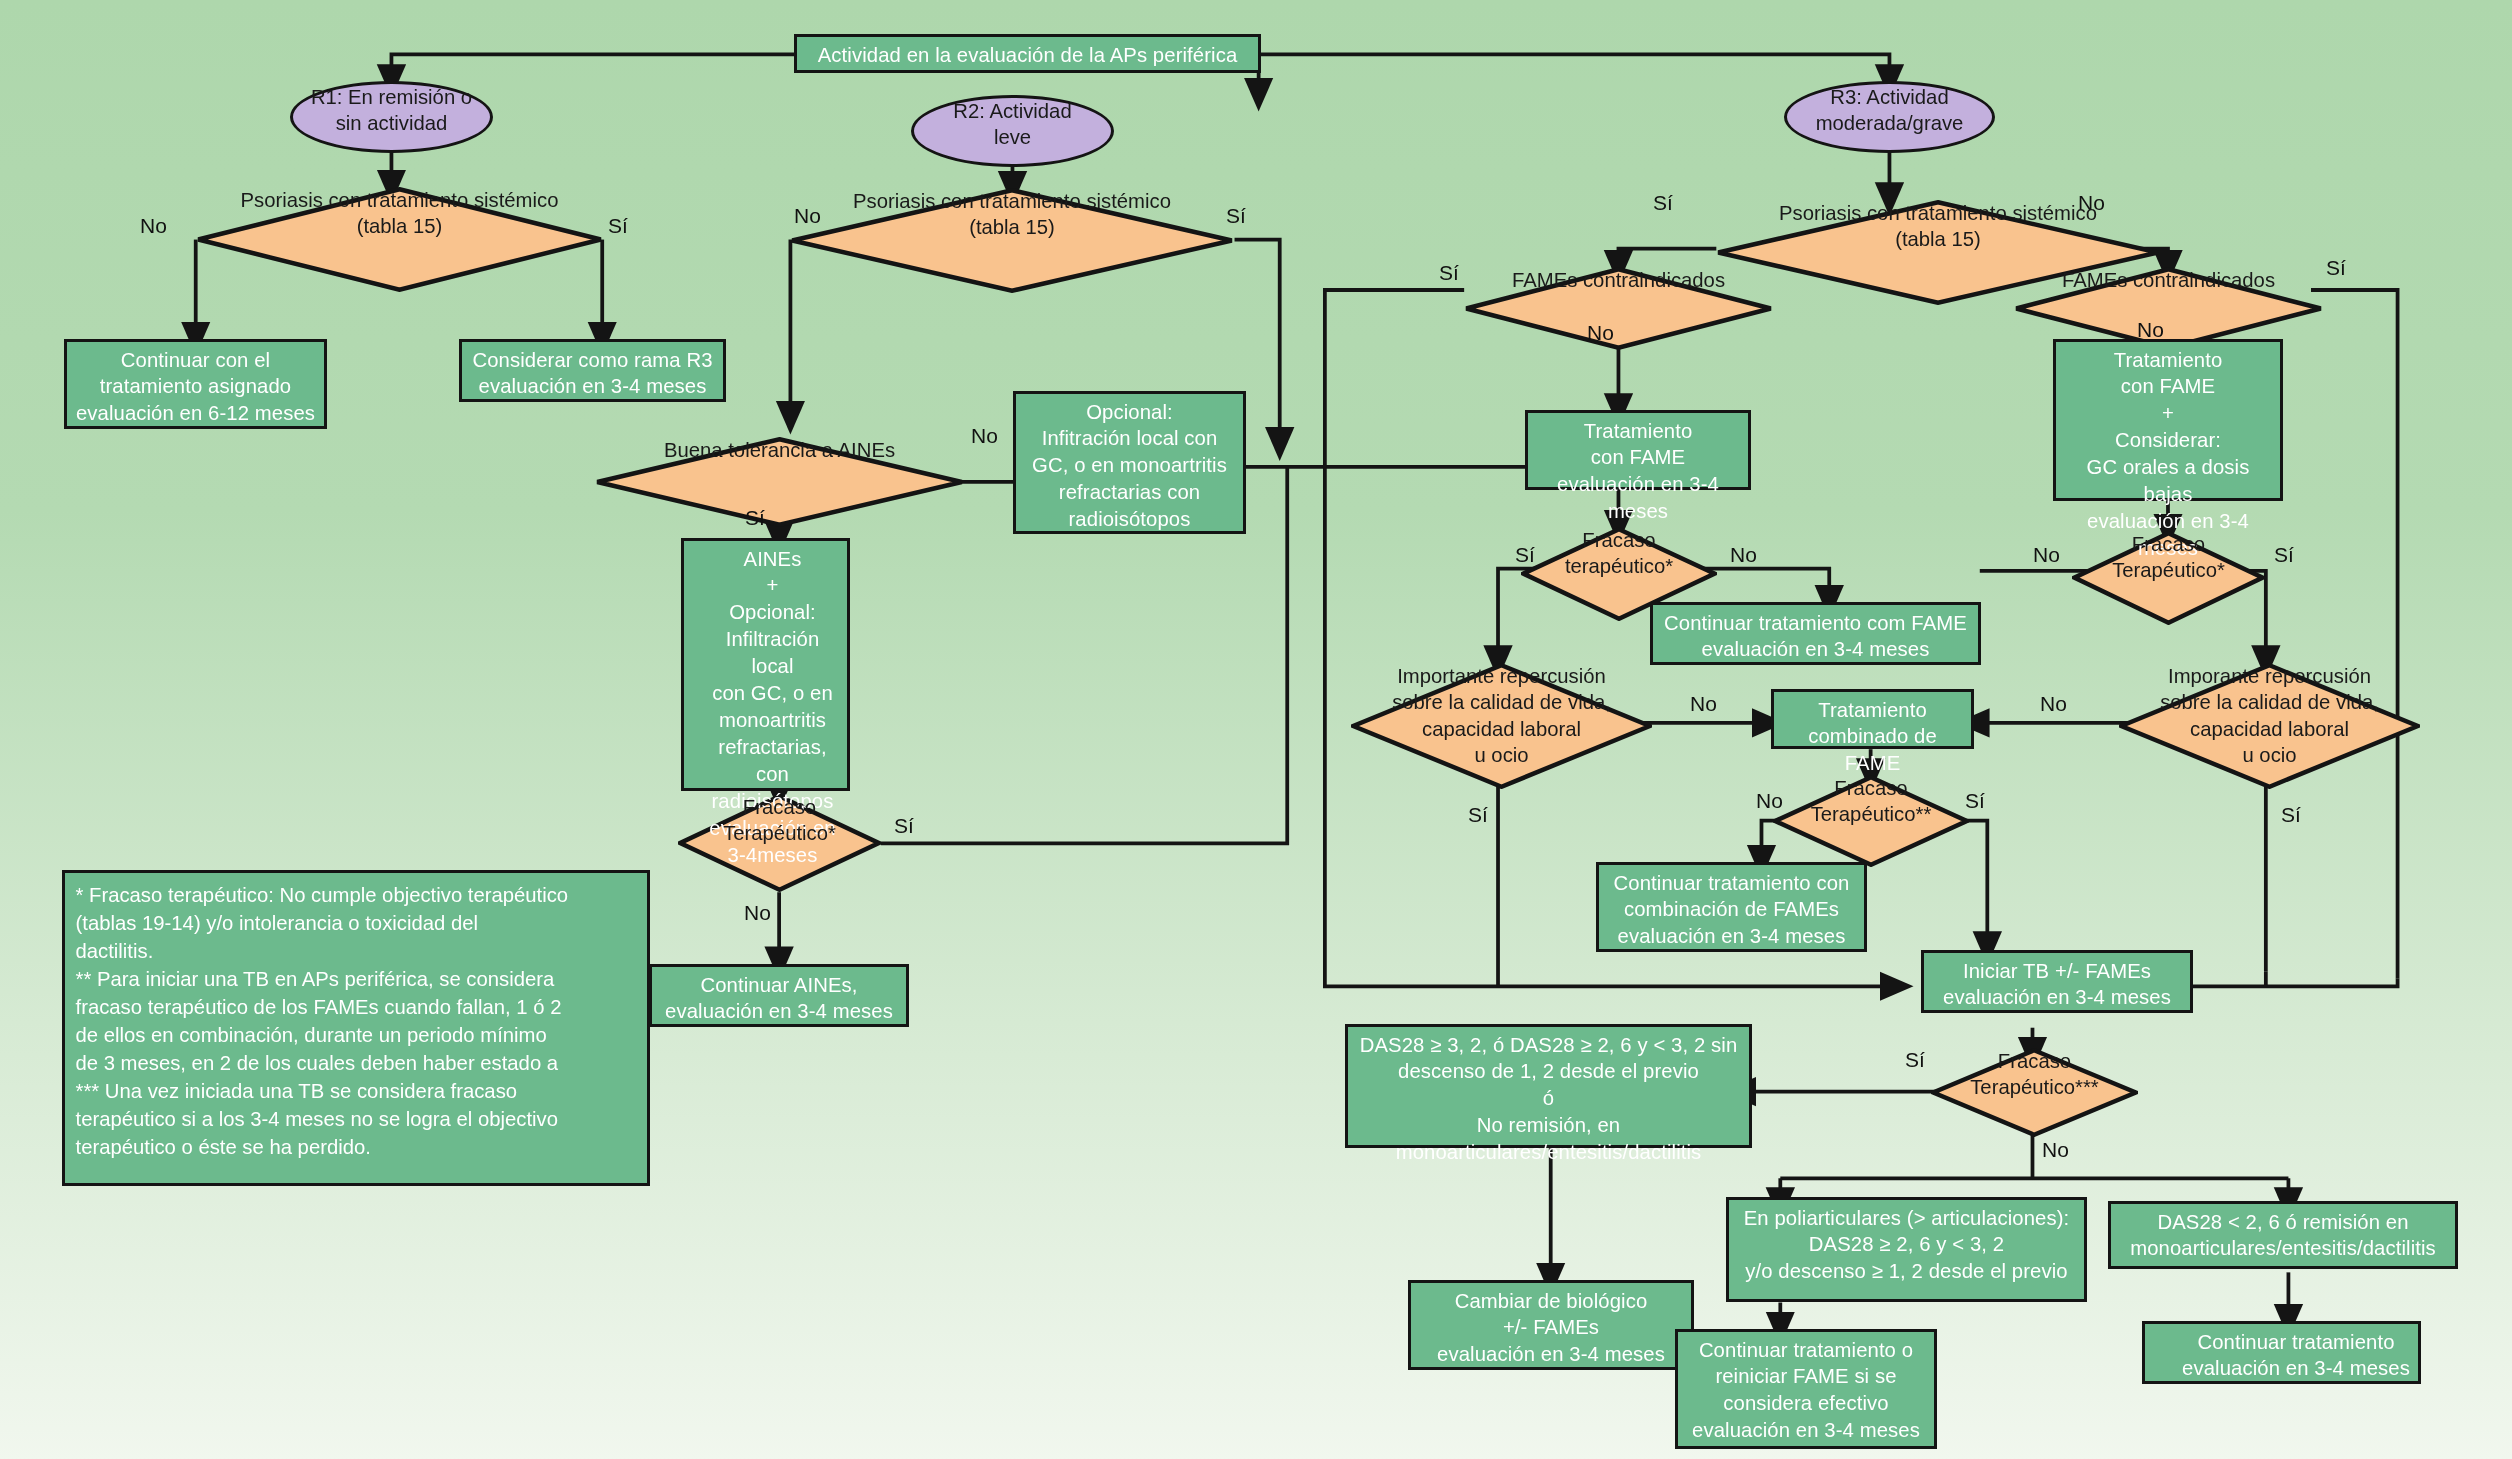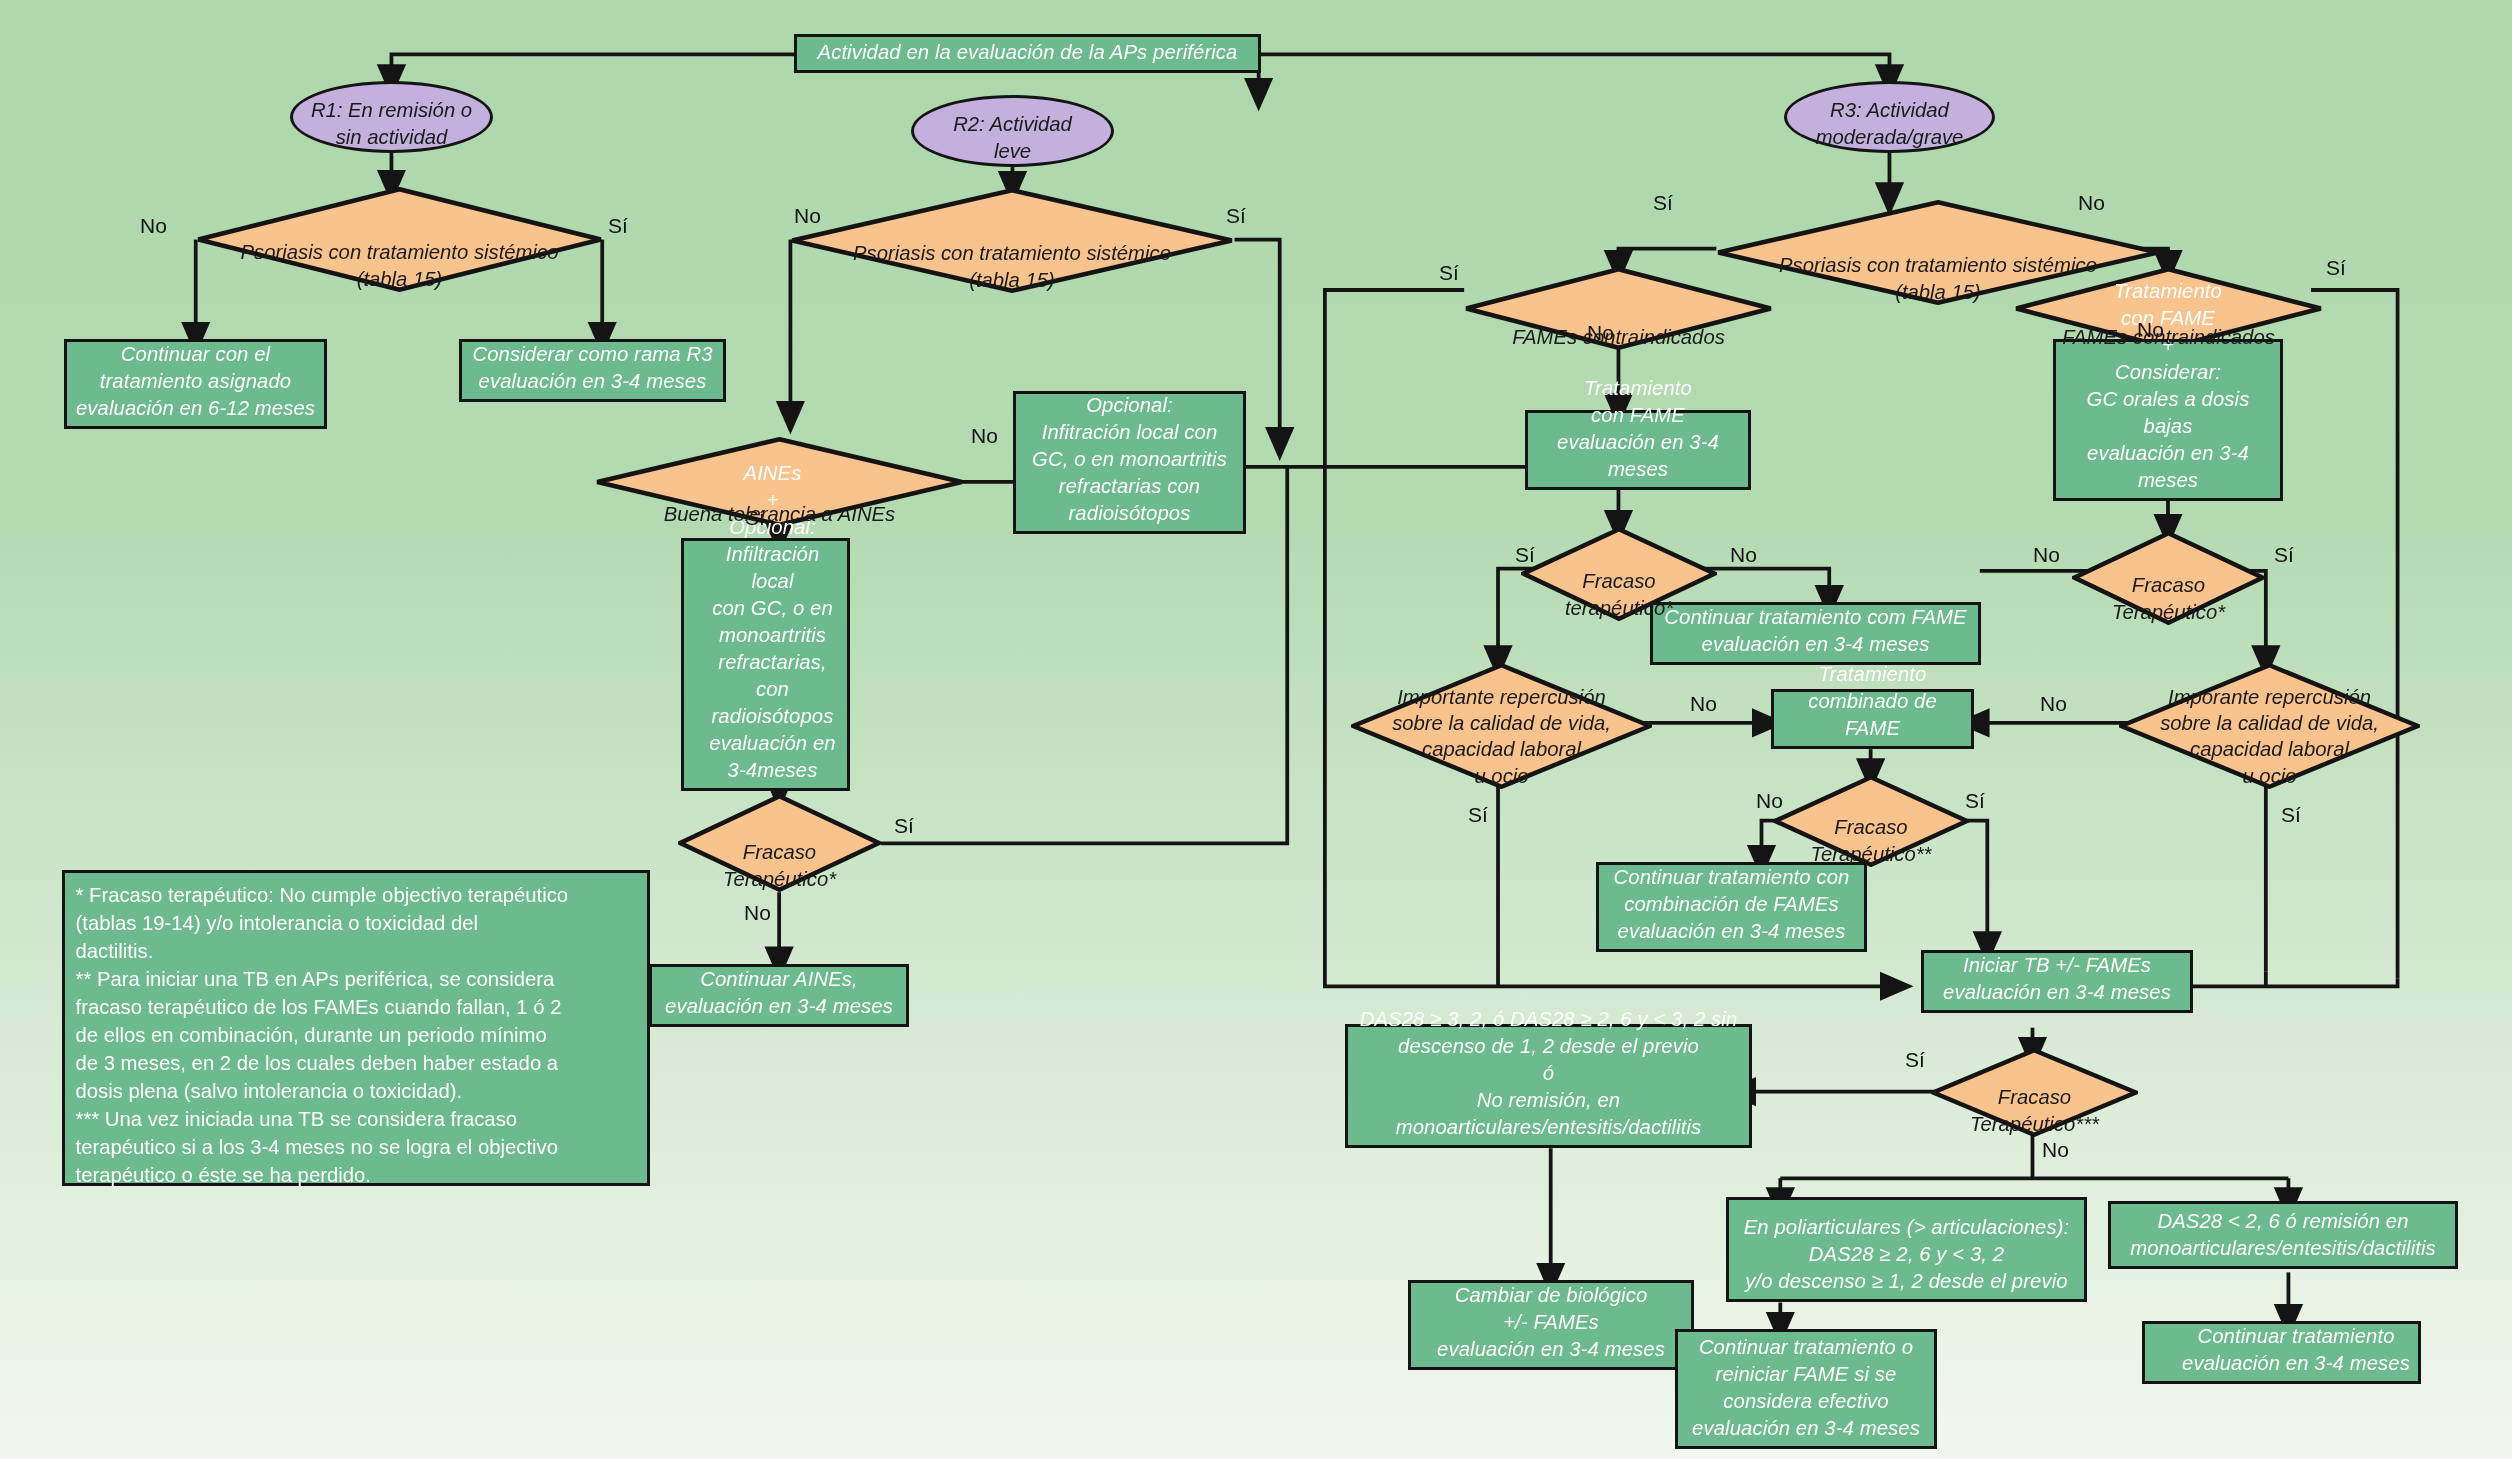--- a/index.html
+++ b/index.html
@@ -9,21 +9,21 @@
   }
   #canvas{
     position:relative;
     width:2512px;height:1460px;
     background:linear-gradient(180deg,#aed7ac 0%, #b4dab2 35%, #d6ead3 70%, #f1f7ee 100%);
     overflow:hidden;
   }
   svg#wires{position:absolute;left:0;top:0;width:2512px;height:1460px;pointer-events:none;}
 
   
-  .node{position:absolute;box-sizing:border-box;display:flex;align-items:flex-end;justify-content:center;text-align:center;font-style:italic;}
+  .node{position:absolute;box-sizing:border-box;display:flex;align-items:flex-start;justify-content:center;text-align:center;}
 
   .box{
     background:#6cba8d;
     border:3.8px solid #141414;
     color:#ffffff;
     font-size:20.3px;
     line-height:1.33;
     padding:4.5px 6px;
     letter-spacing:0.1px;
   }
@@ -363,21 +363,20 @@
 </div>
 
 <div class="legend" style="position:absolute;left:62px;top:870px;width:561px;height:295px;">
   <div>* Fracaso terapéutico: No cumple objectivo terapéutico</div>
   <div>(tablas 19-14) y/o intolerancia o toxicidad del</div>
   <div>dactilitis.</div>
   <div>** Para iniciar una TB en APs periférica, se considera</div>
   <div>fracaso terapéutico de los FAMEs cuando fallan, 1 ó 2</div>
   <div>de ellos en combinación, durante un periodo mínimo</div>
   <div>de 3 meses, en 2 de los cuales deben haber estado a</div>
-  <div>dosis plena (salvo intolerancia o toxicidad).</div>
   <div>*** Una vez iniciada una TB se considera fracaso</div>
   <div>terapéutico si a los 3-4 meses no se logra el objectivo</div>
   <div>terapéutico o éste se ha perdido.</div>
 </div>
 
 <div class="edgelabel" style="left:140px;top:215px;">No</div>
 <div class="edgelabel" style="left:608px;top:215px;">Sí</div>
 
 <div class="edgelabel" style="left:794px;top:205px;">No</div>
 <div class="edgelabel" style="left:1226px;top:205px;">Sí</div>

